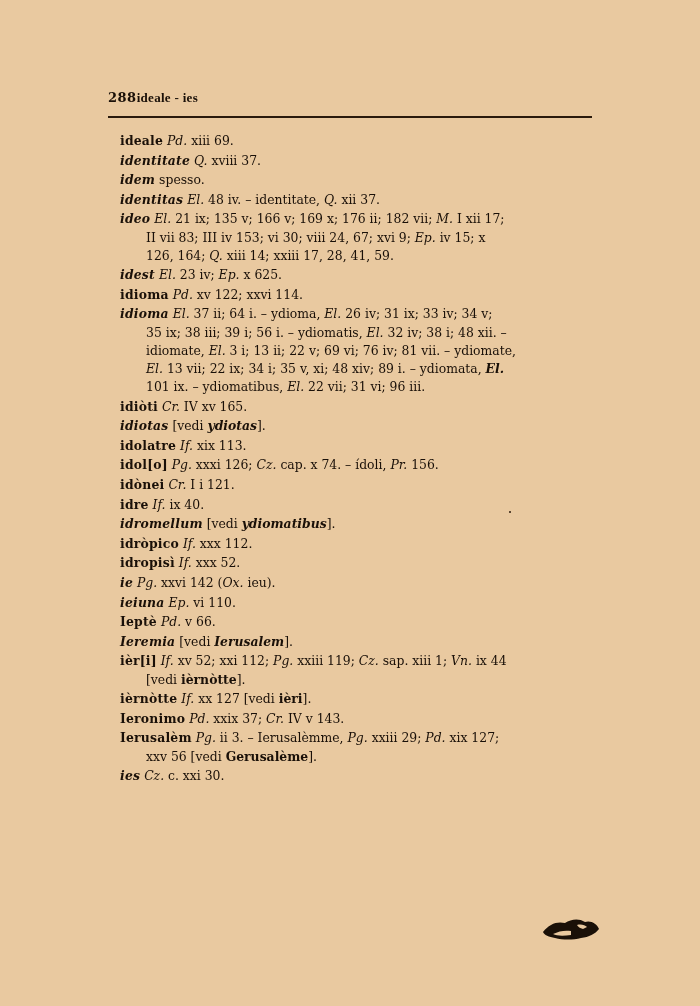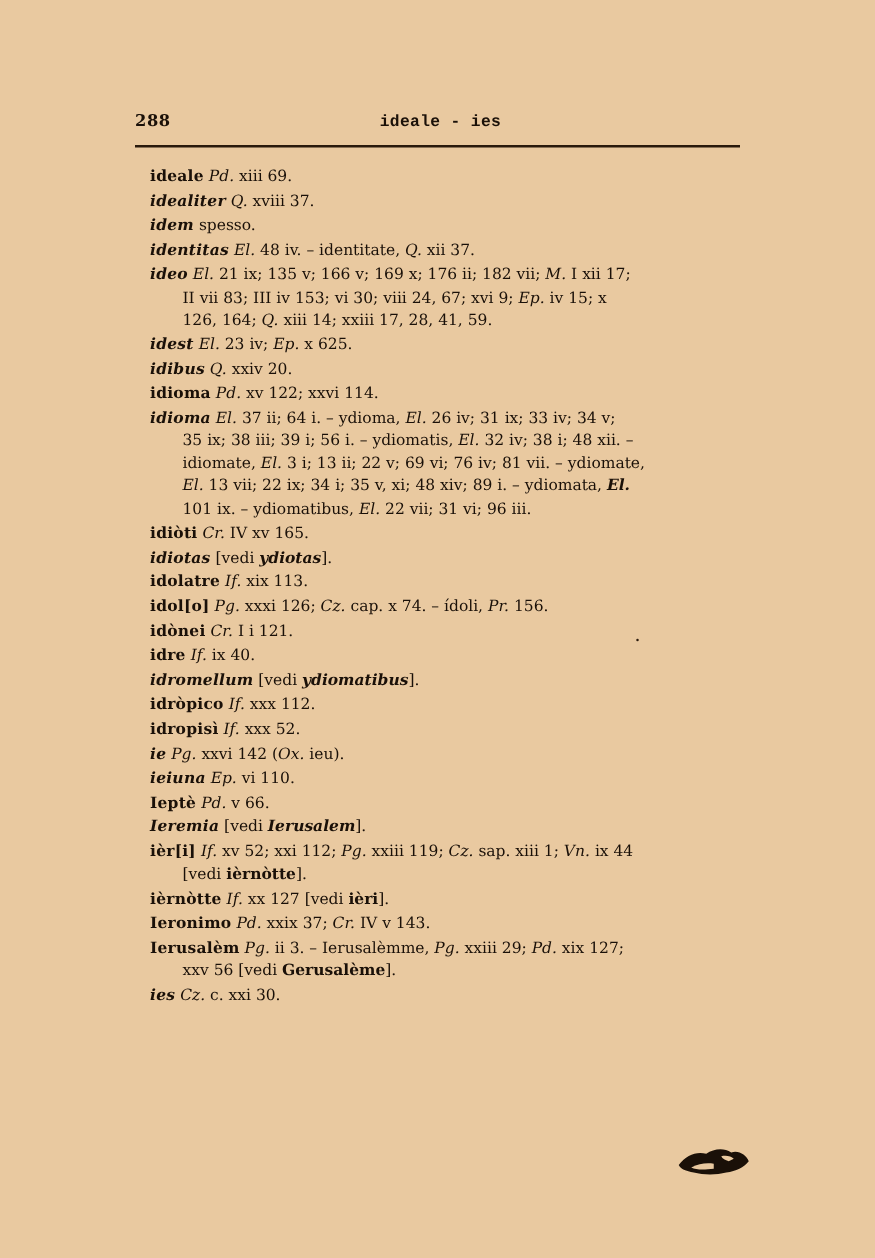--- a/index.html
+++ b/index.html
@@ -29,22 +29,22 @@
     align-items: baseline;
   }
   .folio {
     font-family: "DejaVu Serif", serif;
     font-weight: bold;
     font-size: 13px;
     letter-spacing: 0.5px;
   }
   .runhead {
     flex: 1;
-    text-align: center;
-    font-family: Liberation Mono, monospace;
+    text-align: left;
+    font-family: Liberation Serif, serif;
     font-weight: bold;
     font-size: 13px;
     letter-spacing: 0.3px;
     padding-right: 24px;
   }
   .rule {
     position: absolute;
     top: 116px;
     left: 108px;
     width: 484px;
@@ -113,26 +113,25 @@
 
   <div class="header">
     <span class="folio">288</span>
     <span class="runhead">ideale - ies</span>
   </div>
 
   <div class="rule"></div>
 
   <div class="body" id="entry-list">
       <div class="entry"><span class="hw">ideale</span><span class="rm"> </span><span class="it">Pd.</span><span class="rm"> xiii 69.</span></div>
-      <div class="entry"><span class="hw-i">idealiter</span><span class="rm"> </span><span class="it">Q.</span><span class="rm"> xviii 37.</span></div>
+      <div class="entry"><span class="hw-i">identitate</span><span class="rm"> </span><span class="it">Q.</span><span class="rm"> xviii 37.</span></div>
       <div class="entry"><span class="hw-i">idem</span><span class="rm"> spesso.</span></div>
       <div class="entry"><span class="hw-i">identitas</span><span class="rm"> </span><span class="it">El.</span><span class="rm"> 48 iv. – identitate, </span><span class="it">Q.</span><span class="rm"> xii 37.</span></div>
       <div class="entry"><span class="hw-i">ideo</span><span class="rm"> </span><span class="it">El.</span><span class="rm"> 21 ix; 135 v; 166 v; 169 x; 176 ii; 182 vii; </span><span class="it">M.</span><span class="rm"> I xii 17;</span><br><span class="rm">II vii 83; III iv 153; vi 30; viii 24, 67; xvi 9; </span><span class="it">Ep.</span><span class="rm"> iv 15; x</span><br><span class="rm">126, 164; </span><span class="it">Q.</span><span class="rm"> xiii 14; xxiii 17, 28, 41, 59.</span></div>
       <div class="entry"><span class="hw-i">idest</span><span class="rm"> </span><span class="it">El.</span><span class="rm"> 23 iv; </span><span class="it">Ep.</span><span class="rm"> x 625.</span></div>
-      <div class="entry"><span class="hw-i">idibus</span><span class="rm"> </span><span class="it">Q.</span><span class="rm"> xxiv 20.</span></div>
       <div class="entry"><span class="hw">idioma</span><span class="rm"> </span><span class="it">Pd.</span><span class="rm"> xv 122; xxvi 114.</span></div>
       <div class="entry"><span class="hw-i">idioma</span><span class="rm"> </span><span class="it">El.</span><span class="rm"> 37 ii; 64 i. – ydioma, </span><span class="it">El.</span><span class="rm"> 26 iv; 31 ix; 33 iv; 34 v;</span><br><span class="rm">35 ix; 38 iii; 39 i; 56 i. – ydiomatis, </span><span class="it">El.</span><span class="rm"> 32 iv; 38 i; 48 xii. –</span><br><span class="rm">idiomate, </span><span class="it">El.</span><span class="rm"> 3 i; 13 ii; 22 v; 69 vi; 76 iv; 81 vii. – ydiomate,</span><br><span class="it">El.</span><span class="rm"> 13 vii; 22 ix; 34 i; 35 v, xi; 48 xiv; 89 i. – ydiomata, </span><span class="bi">El.</span><br><span class="rm">101 ix. – ydiomatibus, </span><span class="it">El.</span><span class="rm"> 22 vii; 31 vi; 96 iii.</span></div>
       <div class="entry"><span class="hw">idiòti</span><span class="rm"> </span><span class="it">Cr.</span><span class="rm"> IV xv 165.</span></div>
       <div class="entry"><span class="hw-i">idiotas</span><span class="rm"> [vedi </span><span class="bi">ydiotas</span><span class="rm">].</span></div>
       <div class="entry"><span class="hw">idolatre</span><span class="rm"> </span><span class="it">If.</span><span class="rm"> xix 113.</span></div>
       <div class="entry"><span class="hw">idol[o]</span><span class="rm"> </span><span class="it">Pg.</span><span class="rm"> xxxi 126; </span><span class="it">Cz.</span><span class="rm"> cap. x 74. – ídoli, </span><span class="it">Pr.</span><span class="rm"> 156.</span></div>
       <div class="entry"><span class="hw">idònei</span><span class="rm"> </span><span class="it">Cr.</span><span class="rm"> I i 121.</span></div>
       <div class="entry"><span class="hw">idre</span><span class="rm"> </span><span class="it">If.</span><span class="rm"> ix 40.</span></div>
       <div class="entry"><span class="hw-i">idromellum</span><span class="rm"> [vedi </span><span class="bi">ydiomatibus</span><span class="rm">].</span></div>
       <div class="entry"><span class="hw">idròpico</span><span class="rm"> </span><span class="it">If.</span><span class="rm"> xxx 112.</span></div>

